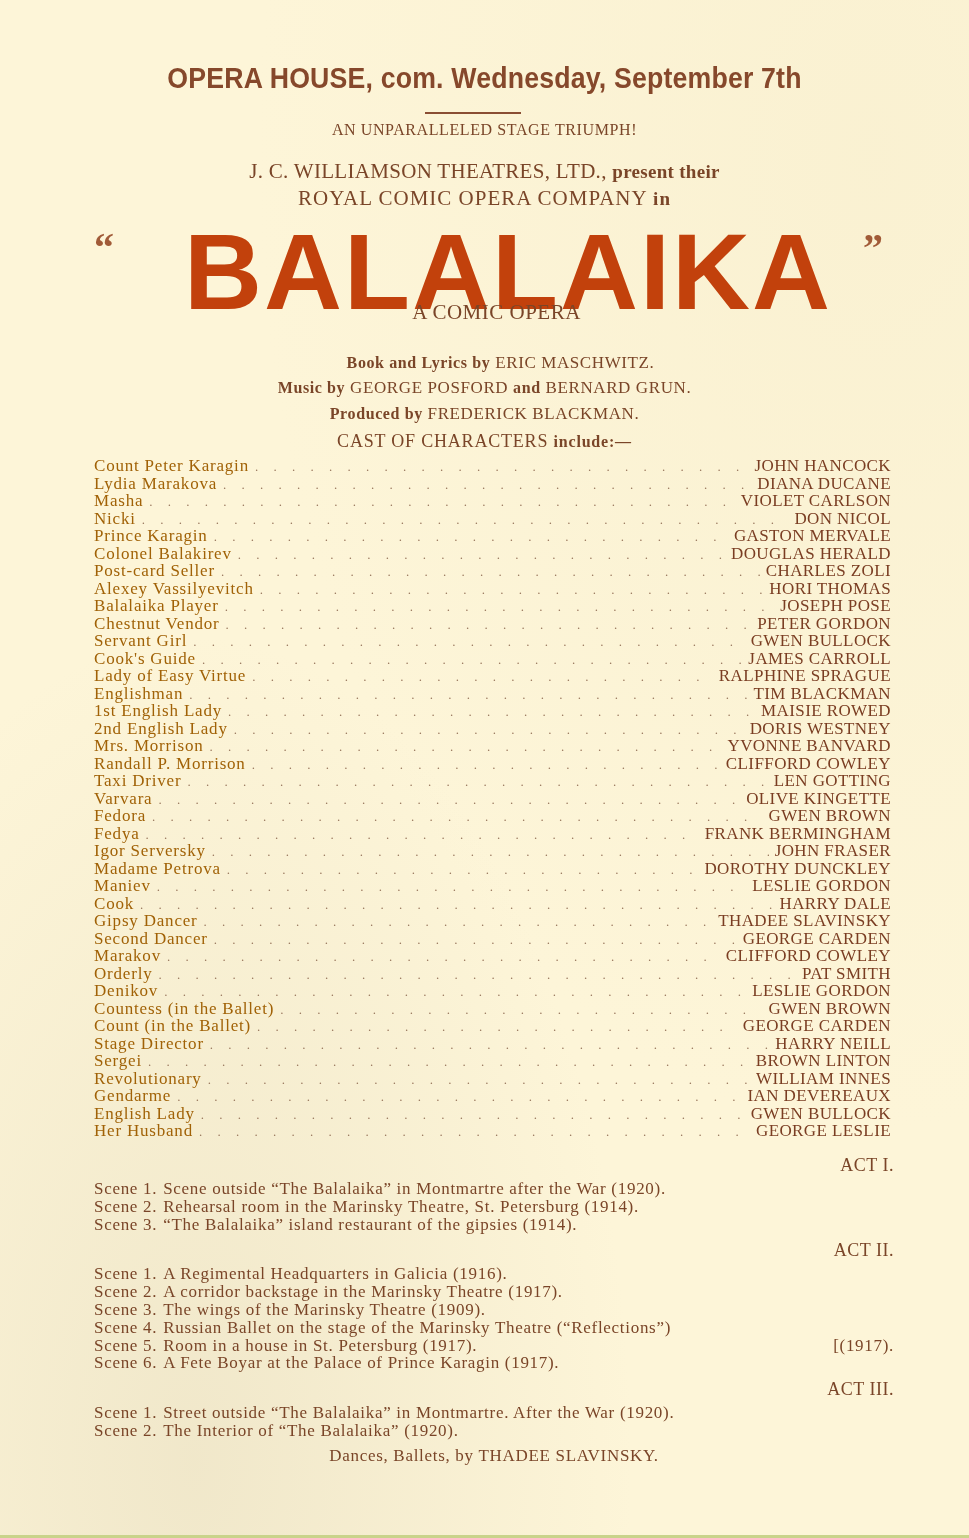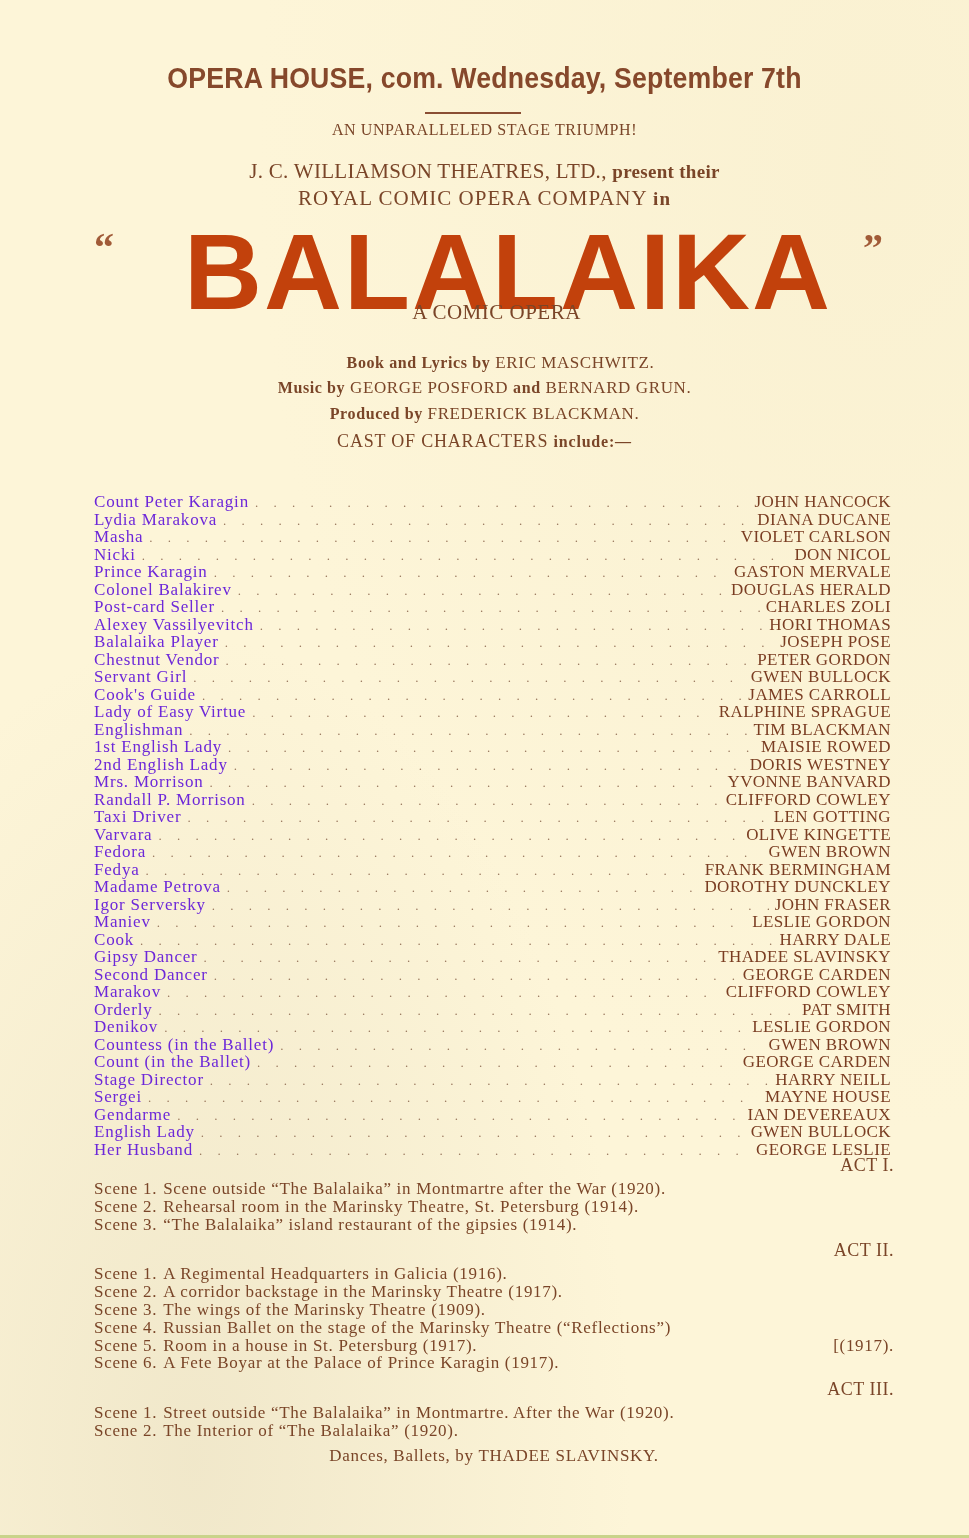--- a/index.html
+++ b/index.html
@@ -134,24 +134,23 @@
       font-size: 17px;
       line-height: 17.5px;
     }
     .cast-row {
       display: flex;
       align-items: baseline;
       height: 17.5px;
       white-space: nowrap;
     }
     .role {
-      color: #6d28d9;
+      color: #a16207;
       letter-spacing: 0.8px;
       font-weight: normal;
-      margin-top: 36px;
     }
     .leader {
       flex: 1;
       overflow: hidden;
       margin: 0 6px;
       color: #9b7a60;
       letter-spacing: 6px;
       font-size: 13px;
     }
     .leader::before {
@@ -348,30 +347,30 @@
       <span class="role">Fedora</span>
       <span class="leader"></span>
       <span class="actor">GWEN BROWN</span>
     </div>
     <div class="cast-row">
       <span class="role">Fedya</span>
       <span class="leader"></span>
       <span class="actor">FRANK BERMINGHAM</span>
     </div>
     <div class="cast-row">
+      <span class="role">Igor Serversky</span>
+      <span class="leader"></span>
+      <span class="actor">JOHN FRASER</span>
+    </div>
+    <div class="cast-row">
       <span class="role">Madame Petrova</span>
       <span class="leader"></span>
       <span class="actor">DOROTHY DUNCKLEY</span>
     </div>
     <div class="cast-row">
-      <span class="role">Igor Serversky</span>
-      <span class="leader"></span>
-      <span class="actor">JOHN FRASER</span>
-    </div>
-    <div class="cast-row">
       <span class="role">Maniev</span>
       <span class="leader"></span>
       <span class="actor">LESLIE GORDON</span>
     </div>
     <div class="cast-row">
       <span class="role">Cook</span>
       <span class="leader"></span>
       <span class="actor">HARRY DALE</span>
     </div>
     <div class="cast-row">
@@ -410,21 +409,26 @@
       <span class="actor">GEORGE CARDEN</span>
     </div>
     <div class="cast-row">
       <span class="role">Stage Director</span>
       <span class="leader"></span>
       <span class="actor">HARRY NEILL</span>
     </div>
     <div class="cast-row">
       <span class="role">Sergei</span>
       <span class="leader"></span>
-      <span class="actor">MAYNE HOUSE</span>
+      <span class="actor">BROWN LINTON</span>
+    </div>
+    <div class="cast-row">
+      <span class="role">Revolutionary</span>
+      <span class="leader"></span>
+      <span class="actor">WILLIAM INNES</span>
     </div>
     <div class="cast-row">
       <span class="role">Gendarme</span>
       <span class="leader"></span>
       <span class="actor">IAN DEVEREAUX</span>
     </div>
     <div class="cast-row">
       <span class="role">English Lady</span>
       <span class="leader"></span>
       <span class="actor">GWEN BULLOCK</span>

